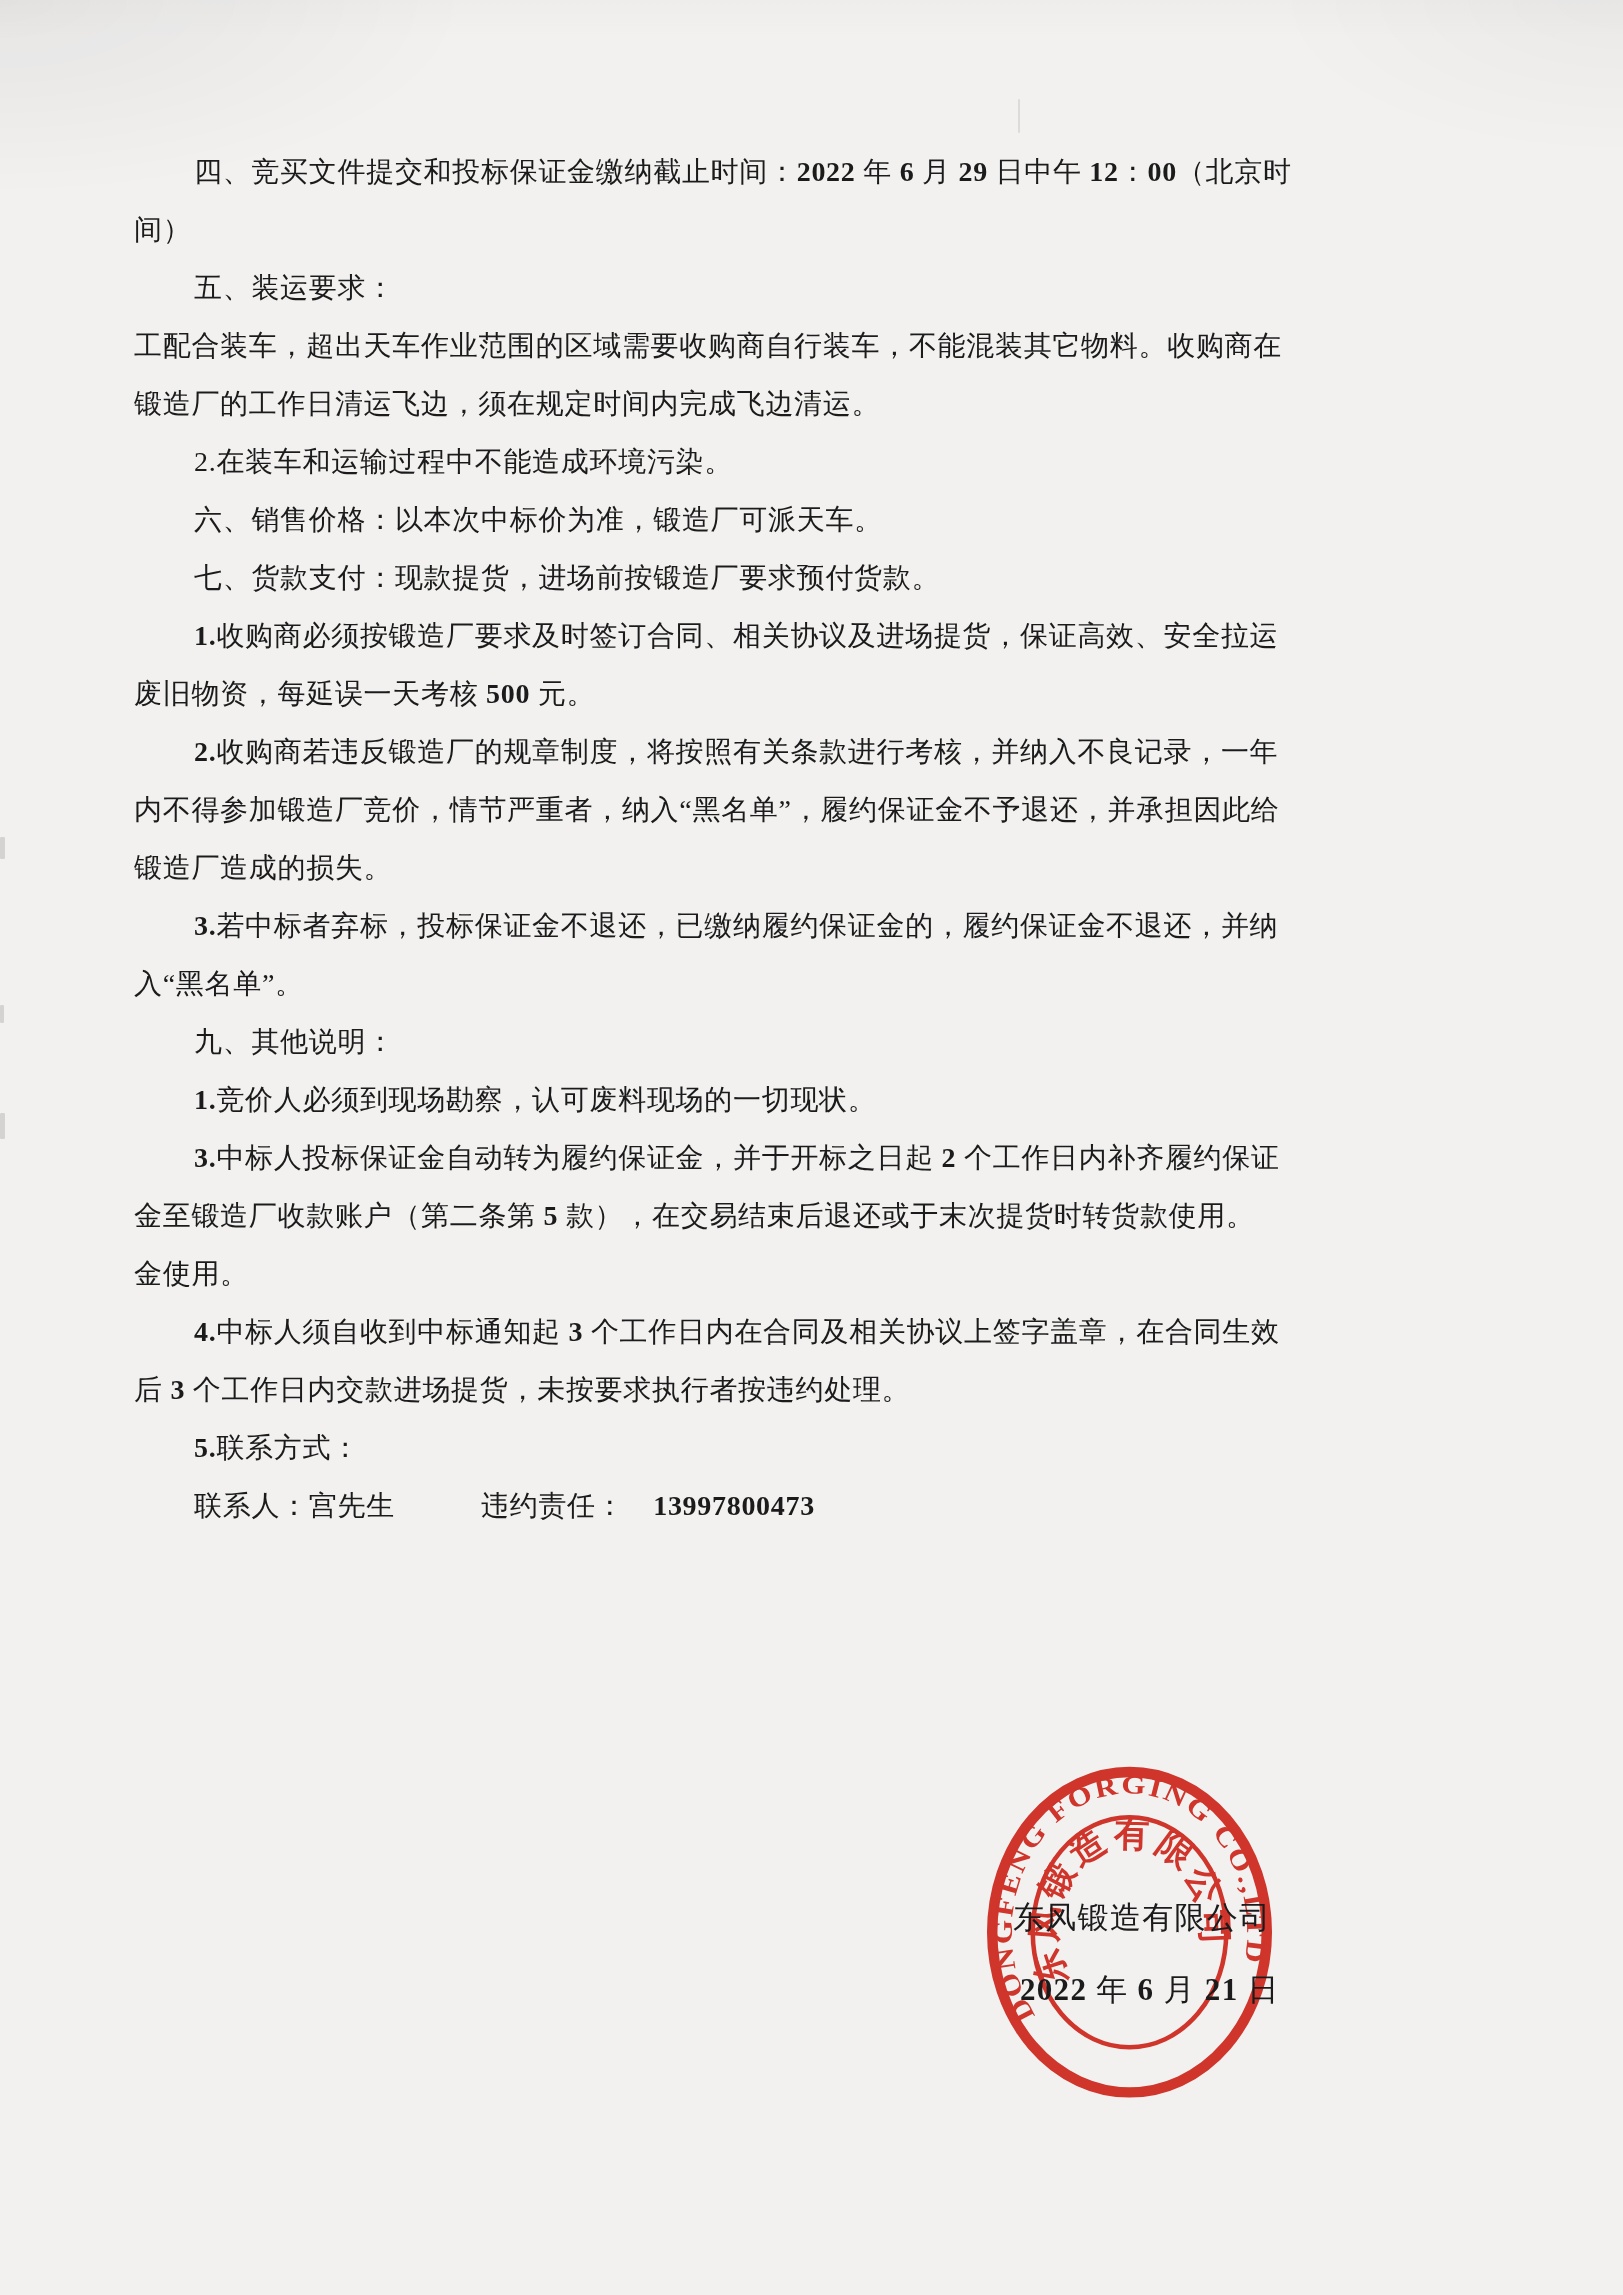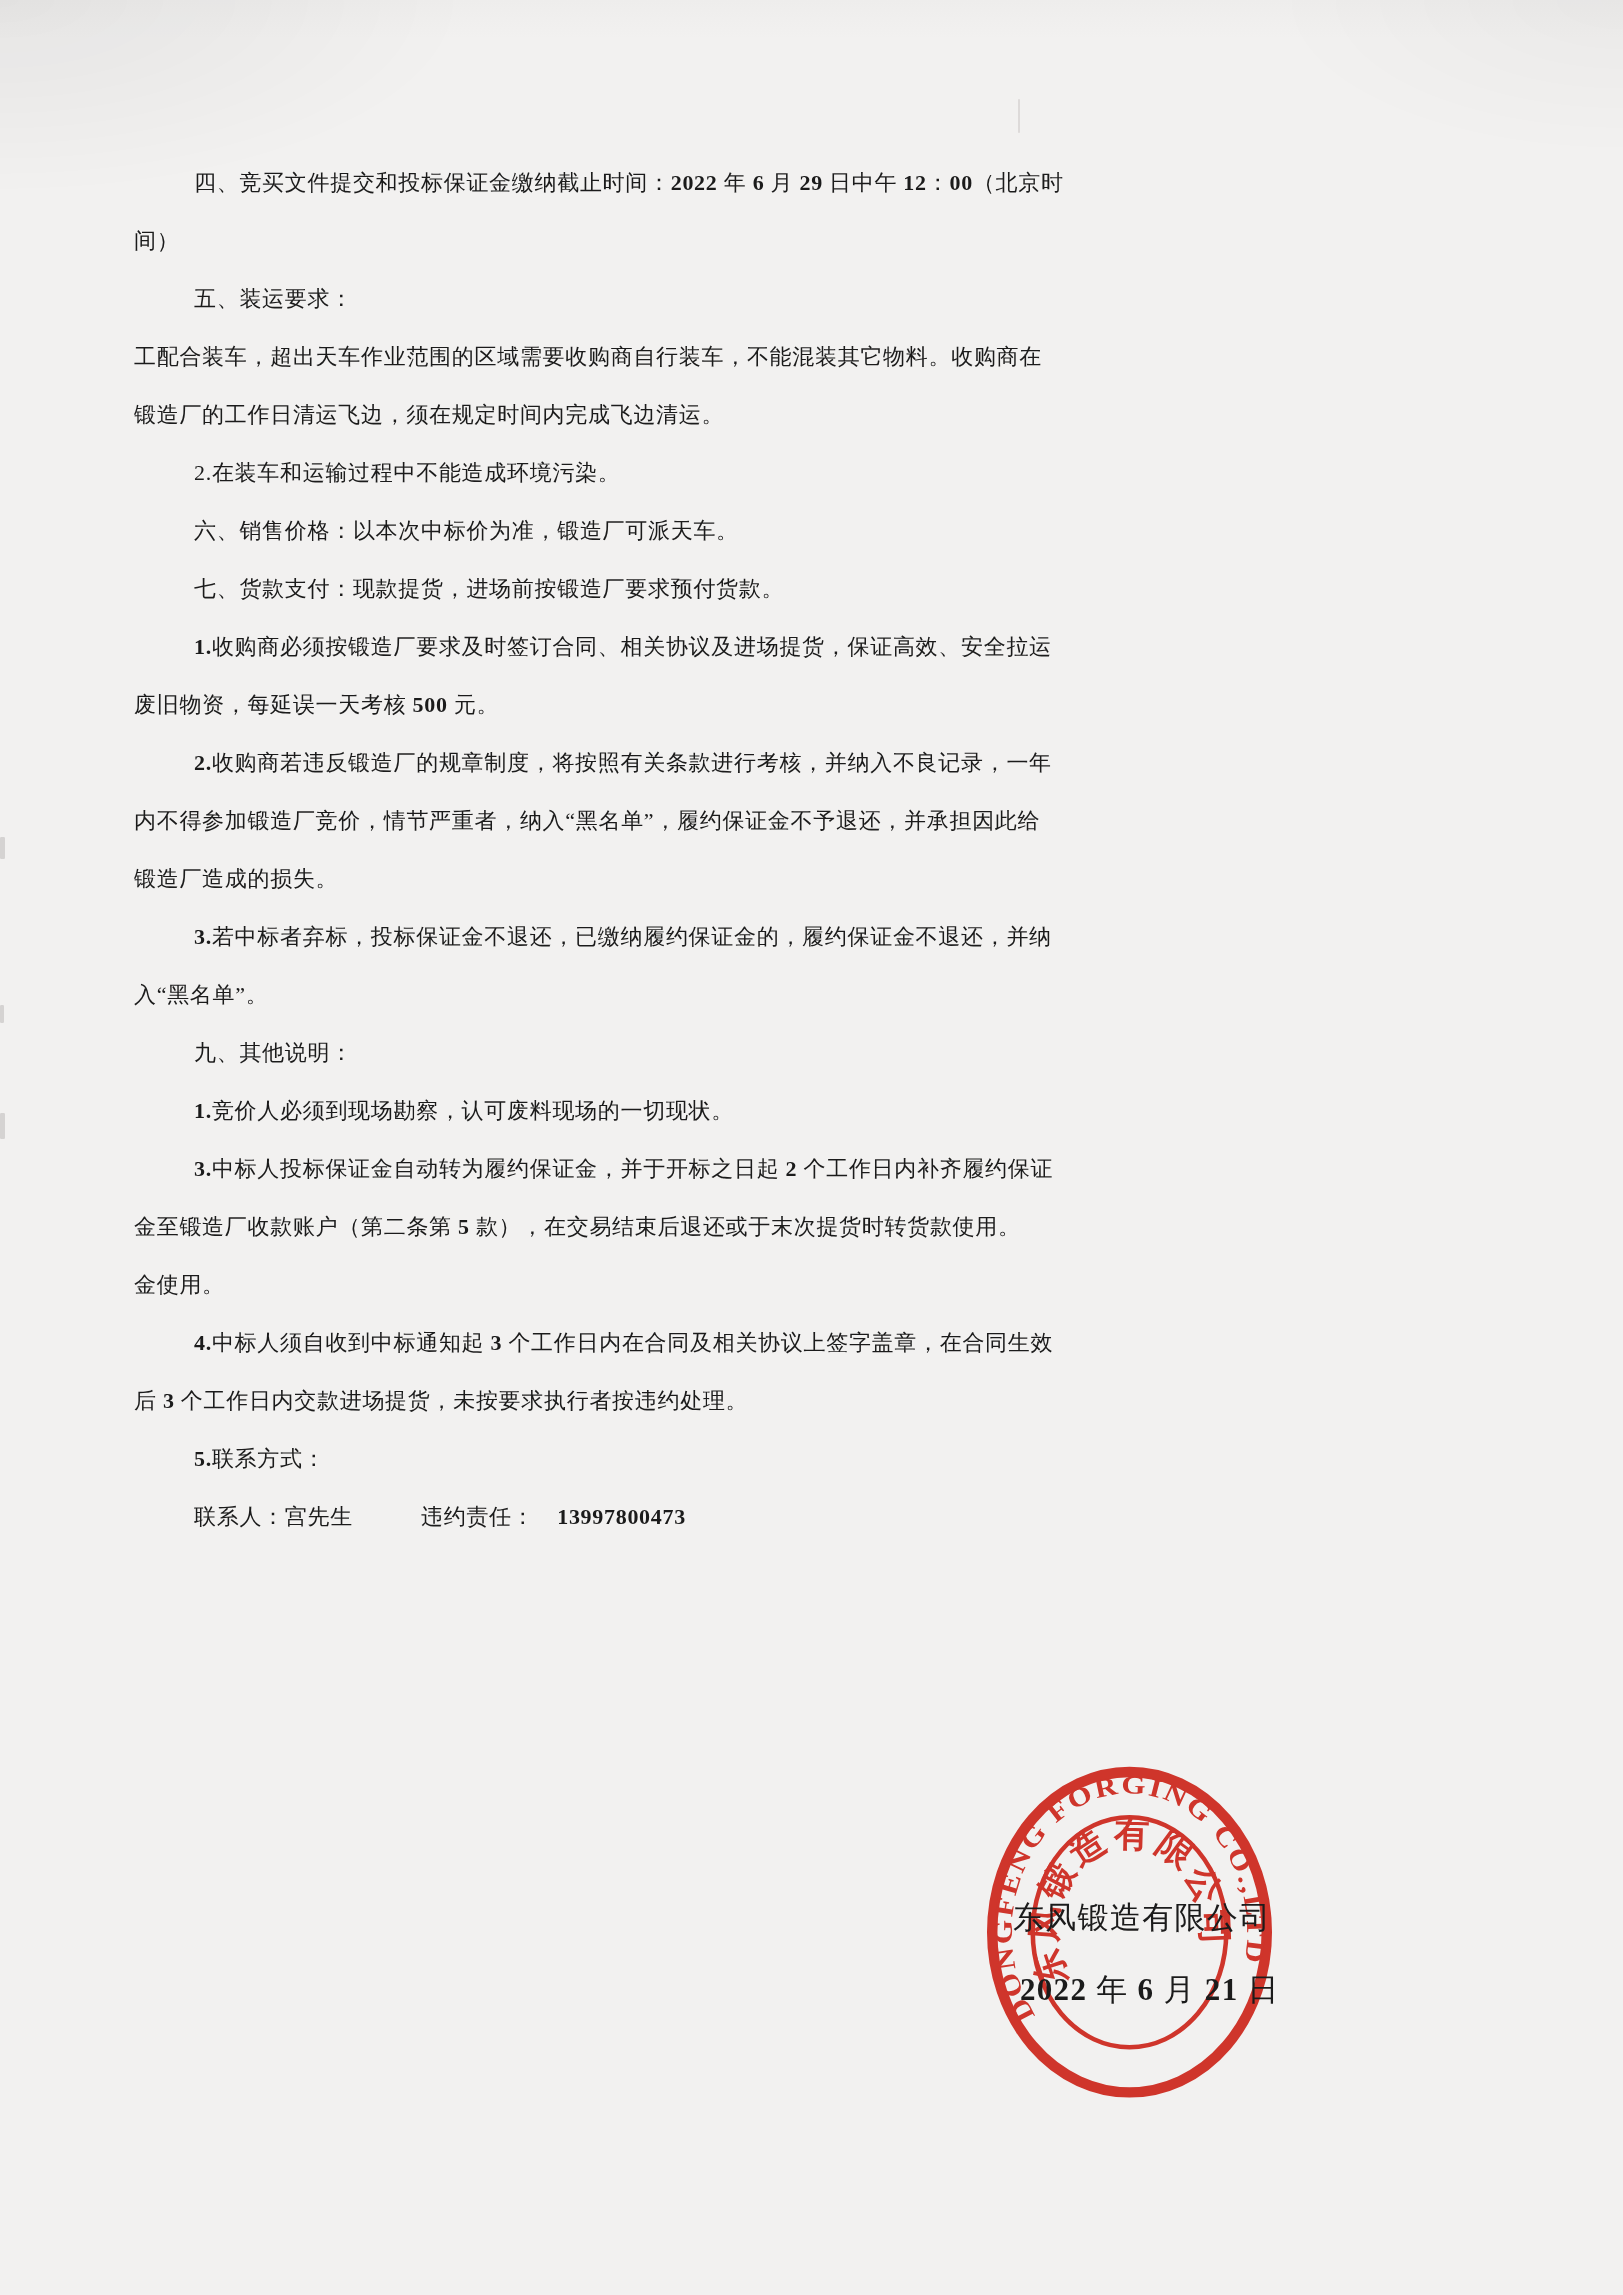--- a/index.html
+++ b/index.html
@@ -7,22 +7,22 @@
   body{
     width:1624px;height:2295px;position:relative;overflow:hidden;
     background:
       radial-gradient(785px 327px at 0% 0%, rgba(0,0,0,.05), rgba(0,0,0,0) 60%),
       radial-gradient(589px 262px at 100% 0%, rgba(0,0,0,.03), rgba(0,0,0,0) 60%),
       linear-gradient(180deg,#eeedec 0,#f2f1f0 39px,#f2f1f0 100%);
     font-family:"Liberation Serif","DejaVu Serif",serif;
     color:#1b1b1b;
   }
   .doc{
-    position:absolute;left:134px;top:154px;width:1388px;
-    font-size:22px;line-height:58px;letter-spacing:0.7px;
+    position:absolute;left:134px;top:143px;width:1388px;
+    font-size:28px;line-height:58px;letter-spacing:0.7px;
     text-align:justify;
   }
   .line{min-height:58px;}
   .line.indent{text-indent:60px;}
   .b{font-weight:700;}
   .sig-company{
     position:absolute;left:1013px;top:1897px;font-size:31px;
     letter-spacing:1.3px;z-index:3;
   }
   .sig-date{

